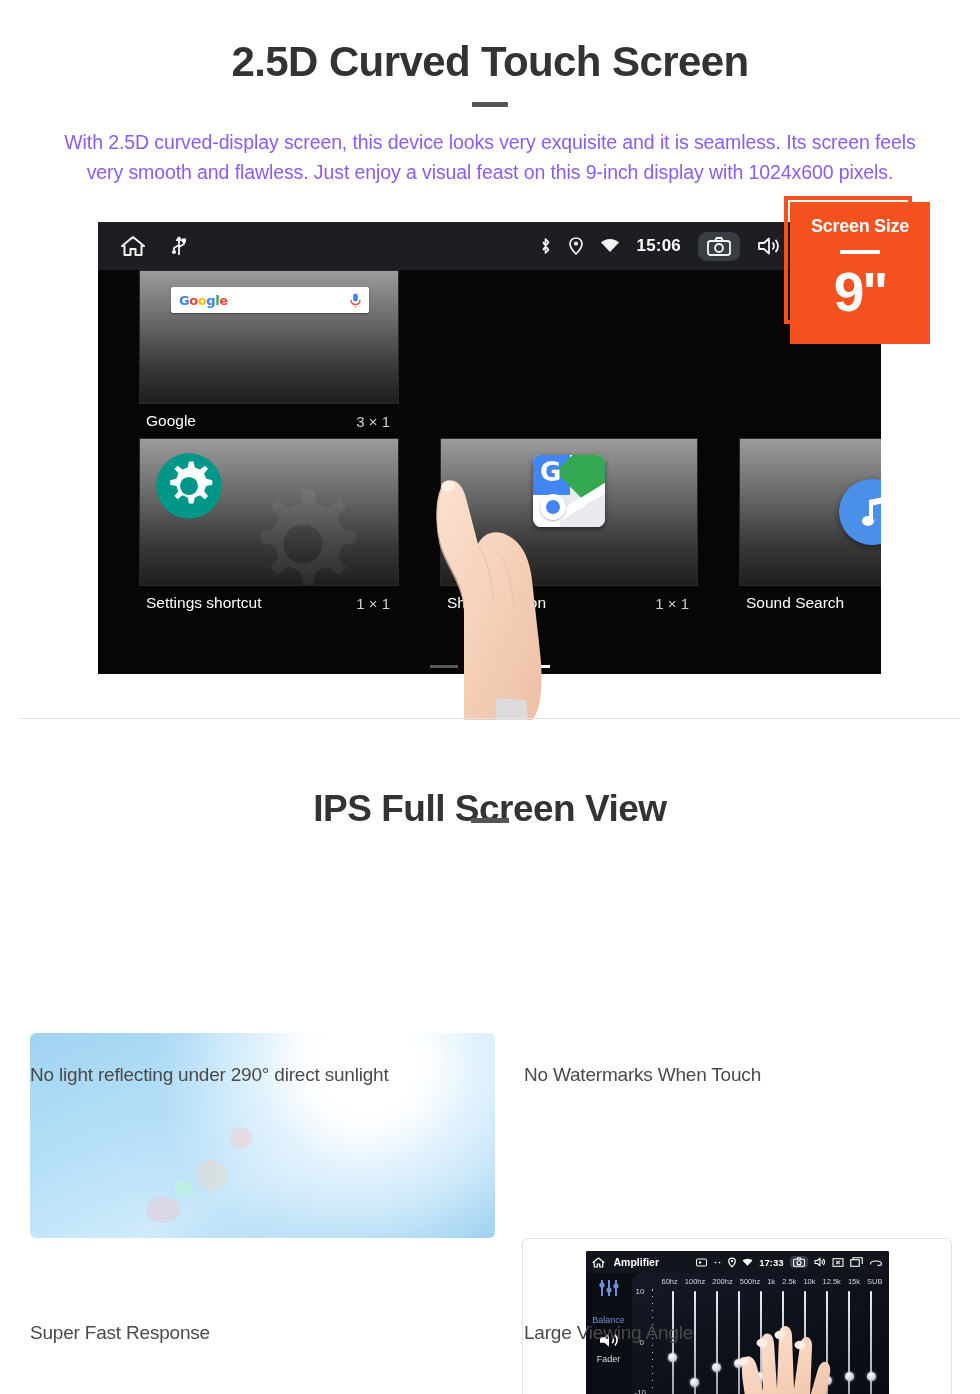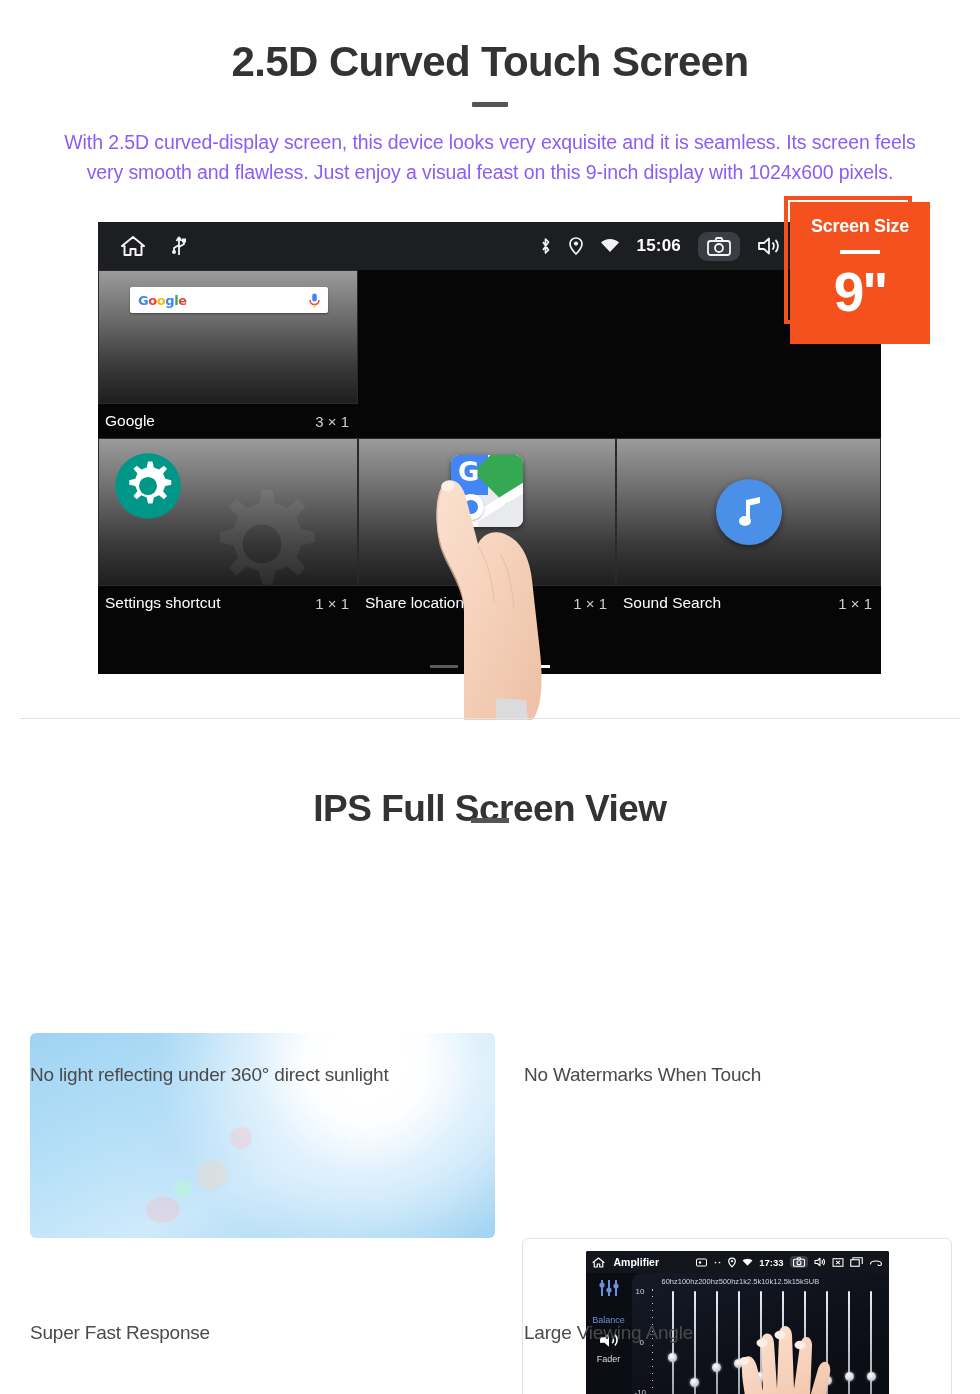--- a/index.html
+++ b/index.html
@@ -32,21 +32,21 @@
     background:#1c1e22;display:flex;align-items:center;
   }
   .sb-left{display:flex;align-items:center;gap:26px;padding-left:22px;}
   .sb-right{margin-left:auto;display:flex;align-items:center;gap:17px;padding-right:16px;}
   .sb-ico{display:block;opacity:.95;}
   .sb-time{color:#fff;font-size:17px;font-weight:bold;letter-spacing:.2px;}
   .sb-hl{background:#3a3d44;border-radius:9px;padding:5px 9px;display:flex;align-items:center;}
 
   .tiles{position:absolute;left:0;top:48px;width:783px;height:404px;background:#060606;}
   .trow{display:flex;}
-  .tcell{position:relative;}
+  .tcell{position:relative;margin-left:41px;}
   .tart{
     position:relative;overflow:hidden;
     background:linear-gradient(180deg,#9b9b9b 0%,#6d6d6d 35%,#3a3a3a 72%,#1e1e1e 100%);
     border:1px solid #2a2a2a;box-sizing:border-box;
   }
   .tlabel{
     height:34px;display:flex;align-items:center;justify-content:space-between;
     padding:0 9px 0 7px;color:#fff;font-size:15.5px;box-sizing:border-box;
   }
   .tlabel .dim{color:#cfcfcf;font-size:15px;}
@@ -200,21 +200,21 @@
   .amp-top{height:22px;background:#13151c;display:flex;align-items:center;padding:0 6px;gap:7px;}
   .amp-title{color:#fff;font-size:10.5px;font-weight:bold;margin-left:2px;}
   .amp-icons{margin-left:auto;display:flex;align-items:center;gap:6px;}
   .amp-time{color:#fff;font-size:9.5px;font-weight:bold;}
   .amp-hl{background:#3a3d47;border-radius:4px;padding:1px 3px;display:flex;}
   .amp-body{position:absolute;left:0;top:22px;right:0;bottom:0;display:flex;}
   .amp-side{width:46px;padding-top:6px;text-align:center;}
   .amp-side .lab{font-size:9px;color:#6f8fd8;margin-top:14px;}
   .amp-side .lab2{font-size:9px;color:#dcdcdc;margin-top:1px;}
   .amp-main{flex:1;position:relative;background:linear-gradient(160deg,#161a26 0%,#0d1018 50%,#080a10 100%);border-radius:10px 0 0 0;}
-  .freq-row{display:flex;justify-content:flex-start;padding:4px 6px 0 30px;}
+  .freq-row{display:flex;justify-content:space-between;padding:4px 6px 0 30px;}
   .freq-row span{color:#cfd4e0;font-size:7.5px;}
   .sliders{position:absolute;left:30px;right:6px;top:18px;bottom:34px;display:flex;justify-content:space-around;}
   .slot{position:relative;width:10px;}
   .slot .track{position:absolute;left:50%;top:0;bottom:0;width:2px;margin-left:-1px;background:linear-gradient(180deg,#e9ecf3,#9aa0ae);border-radius:1px;}
   .slot .knob{position:absolute;left:50%;width:9px;height:9px;margin-left:-4.5px;border-radius:50%;background:radial-gradient(circle at 40% 35%,#fff,#aab0bc);box-shadow:0 0 3px rgba(255,255,255,.6);}
   .scale{position:absolute;left:4px;top:16px;bottom:36px;width:24px;}
   .scale .t10{position:absolute;left:0;top:-2px;color:#cfd4e0;font-size:8px;}
   .scale .t0{position:absolute;left:4px;top:46%;color:#cfd4e0;font-size:8px;}
   .scale .tm10{position:absolute;left:-1px;bottom:-2px;color:#cfd4e0;font-size:8px;}
   .scale .ticks{position:absolute;left:16px;top:0;bottom:0;width:1px;background:repeating-linear-gradient(180deg,#c9ced9 0 1.5px,transparent 1.5px 7px);}
@@ -421,21 +421,21 @@
         <div class="ray" style="transform:rotate(4deg)"></div>
         <div class="ray" style="transform:rotate(16deg)"></div>
         <div class="ray" style="transform:rotate(28deg)"></div>
         <div class="ray" style="transform:rotate(-34deg)"></div>
         <span class="flare f1"></span>
           <span class="flare f2"></span>
         <span class="flare f3"></span>
           <span class="flare f4"></span>
       </div>
     </div>
-    <div class="cap" style="left:30px;top:1064px;">No light reflecting under 360° direct sunlight</div>
+    <div class="cap" style="left:30px;top:1064px;">No light reflecting under 290° direct sunlight</div>
 
     <div class="cardbox framecard" style="left:522px;top:845px;width:428px;height:205px;">
       <div class="amp">
         <div class="amp-top">
           <svg width="13" height="11" viewBox="0 0 26 22">
               <path d="M13 2 L24 11 L21.5 11 L21.5 20 L15.5 20 L15.5 14 L10.5 14 L10.5 20 L4.5 20 L4.5 11 L2 11 Z" fill="none" stroke="#fff" stroke-width="2.4" stroke-linejoin="round"></path>
             </svg>
           <span class="amp-title">Amplifier</span>
           <div class="amp-icons">
             <svg width="11" height="9" viewBox="0 0 22 18">

